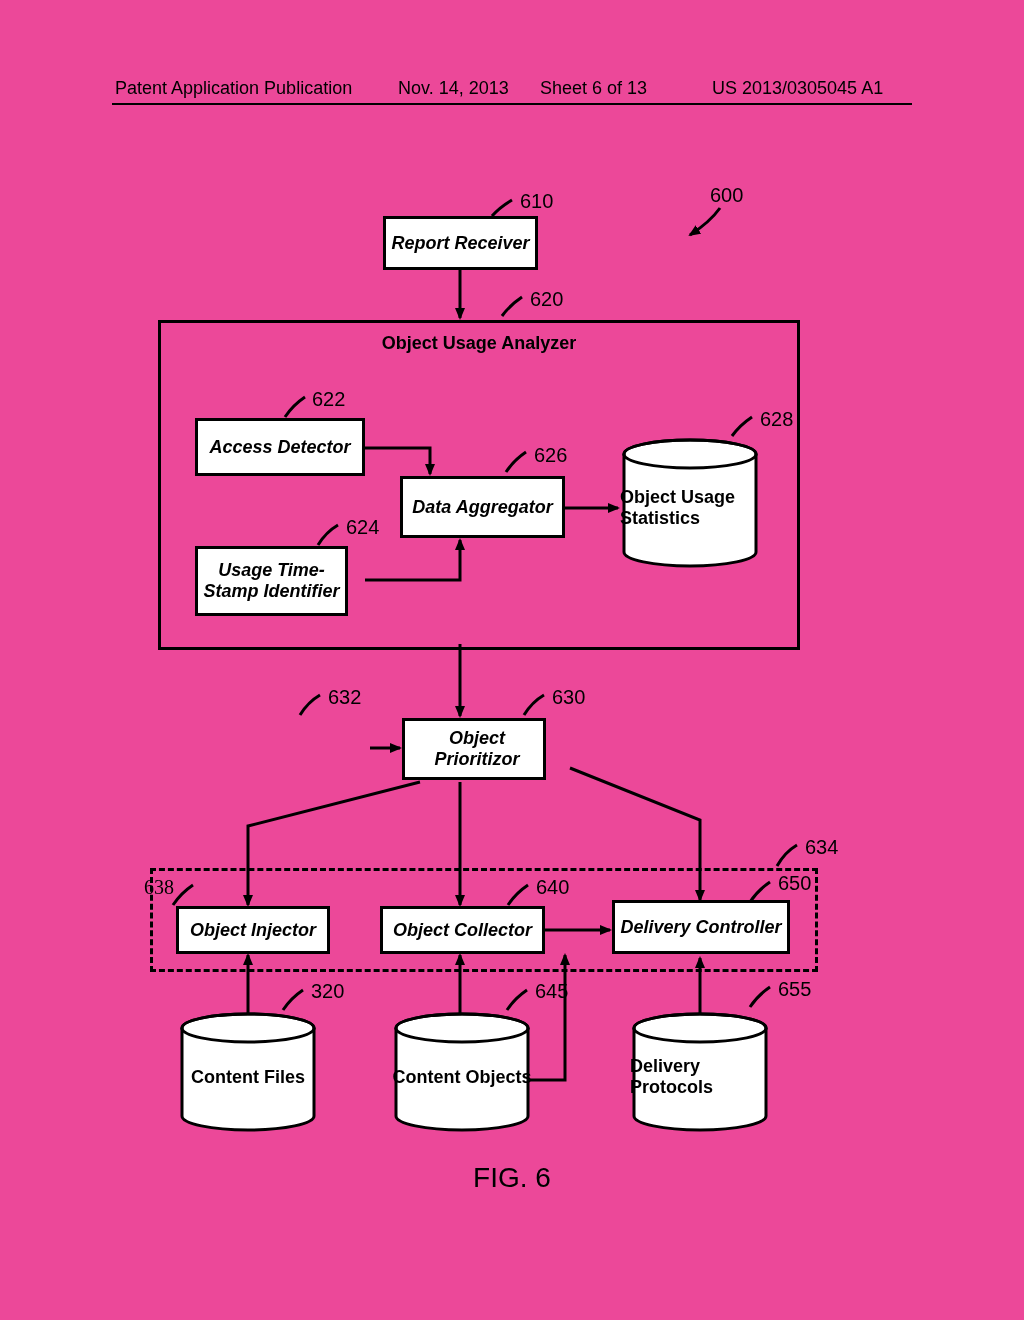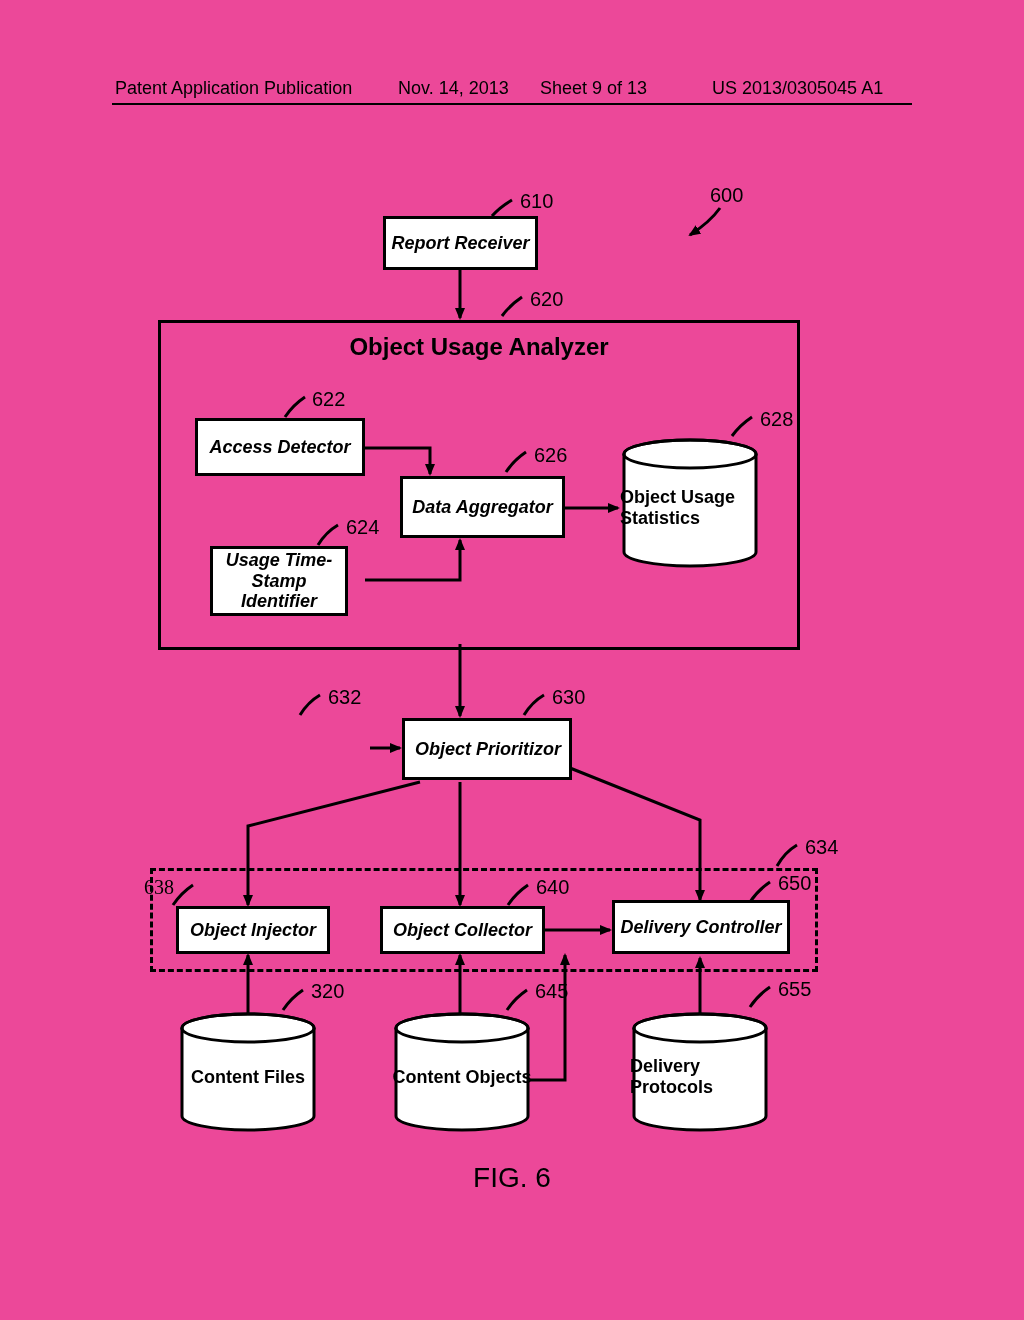--- a/index.html
+++ b/index.html
@@ -58,21 +58,21 @@
   .bigbox {
     position: absolute;
     border: 3px solid #000;
   }
   .bigbox .title {
     position: absolute;
     top: 10px;
     width: 100%;
     text-align: center;
     font-weight: bold;
-    font-size: 24px;
+    font-size: 18px;
   }
   .dashbox {
     position: absolute;
     border: 3px dashed #000;
   }
   .cyl {
     position: absolute;
   }
   .cyl svg { display:block; }
   .cyl .lab {
@@ -107,21 +107,21 @@
   }
 </style>
 </head>
 <body>
 
 <div class="page">
 
   <div class="header">
     <span class="hdr-left">Patent Application Publication</span>
     <span class="hdr-mid">Nov. 14, 2013</span>
-    <span class="hdr-sheet">Sheet 9 of 13</span>
+    <span class="hdr-sheet">Sheet 6 of 13</span>
     <span class="hdr-right">US 2013/0305045 A1</span>
   </div>
   <div class="hdr-rule"></div>
 
   <div class="diagram">
 
     <svg class="lines">
       <defs>
         <marker id="arrow" markerWidth="12" markerHeight="12" refX="10" refY="5" orient="auto" markerUnits="userSpaceOnUse">
           <path d="M0,0 L12,5 L0,10 Z" fill="#000"></path>
@@ -198,39 +198,39 @@
     <div class="ref" style="left:710px; top:184px;">600</div>
 
     <div class="bigbox" style="left:158px; top:320px; width:636px; height:324px;">
       <div class="title">Object Usage Analyzer</div>
     </div>
     <div class="ref" style="left:530px; top:288px;">620</div>
 
     <div class="box" style="left:195px; top:418px; width:170px; height:58px;">Access Detector</div>
     <div class="ref" style="left:312px; top:388px;">622</div>
 
-    <div class="box" style="left:210px; top:546px; width:138px; height:70px;">Usage Time-Stamp Identifier</div>
+    <div class="box" style="left:195px; top:546px; width:153px; height:70px;">Usage Time-Stamp Identifier</div>
     <div class="ref" style="left:346px; top:516px;">624</div>
 
     <div class="box" style="left:400px; top:476px; width:165px; height:62px;">Data Aggregator</div>
     <div class="ref" style="left:534px; top:444px;">626</div>
 
     <div class="cyl" style="left:620px; top:438px; width:140px; height:130px;">
       <svg width="140" height="130" viewBox="0 0 140 130">
         <ellipse cx="70" cy="16" rx="66" ry="14" fill="#fff" stroke="#000" stroke-width="3"></ellipse>
         <path d="M4 16 L4 114 A66 14 0 0 0 136 114 L136 16" fill="#fff" stroke="#000" stroke-width="3"></path>
         <ellipse cx="70" cy="16" rx="66" ry="14" fill="none" stroke="#000" stroke-width="3"></ellipse>
       </svg>
       <div class="lab">Object Usage Statistics</div>
     </div>
     <div class="ref" style="left:760px; top:408px;">628</div>
 
     <div class="ref" style="left:328px; top:686px;">632</div>
 
-    <div class="box" style="left:402px; top:718px; width:170px; height:62px; justify-content:flex-start; padding-left:10px;">Object Prioritizor</div>
+    <div class="box" style="left:402px; top:718px; width:144px; height:62px; justify-content:flex-start; padding-left:10px;">Object Prioritizor</div>
     <div class="ref" style="left:552px; top:686px;">630</div>
 
     <div class="dashbox" style="left:150px; top:868px; width:662px; height:98px;"></div>
     <div class="ref" style="left:805px; top:836px;">634</div>
 
     <div class="box" style="left:176px; top:906px; width:154px; height:48px;">Object Injector</div>
     <div class="ref" style="left:144px; top:876px;font-family:Liberation Serif, serif;">638</div>
 
     <div class="box" style="left:380px; top:906px; width:165px; height:48px;">Object Collector</div>
     <div class="ref" style="left:536px; top:876px;">640</div>

